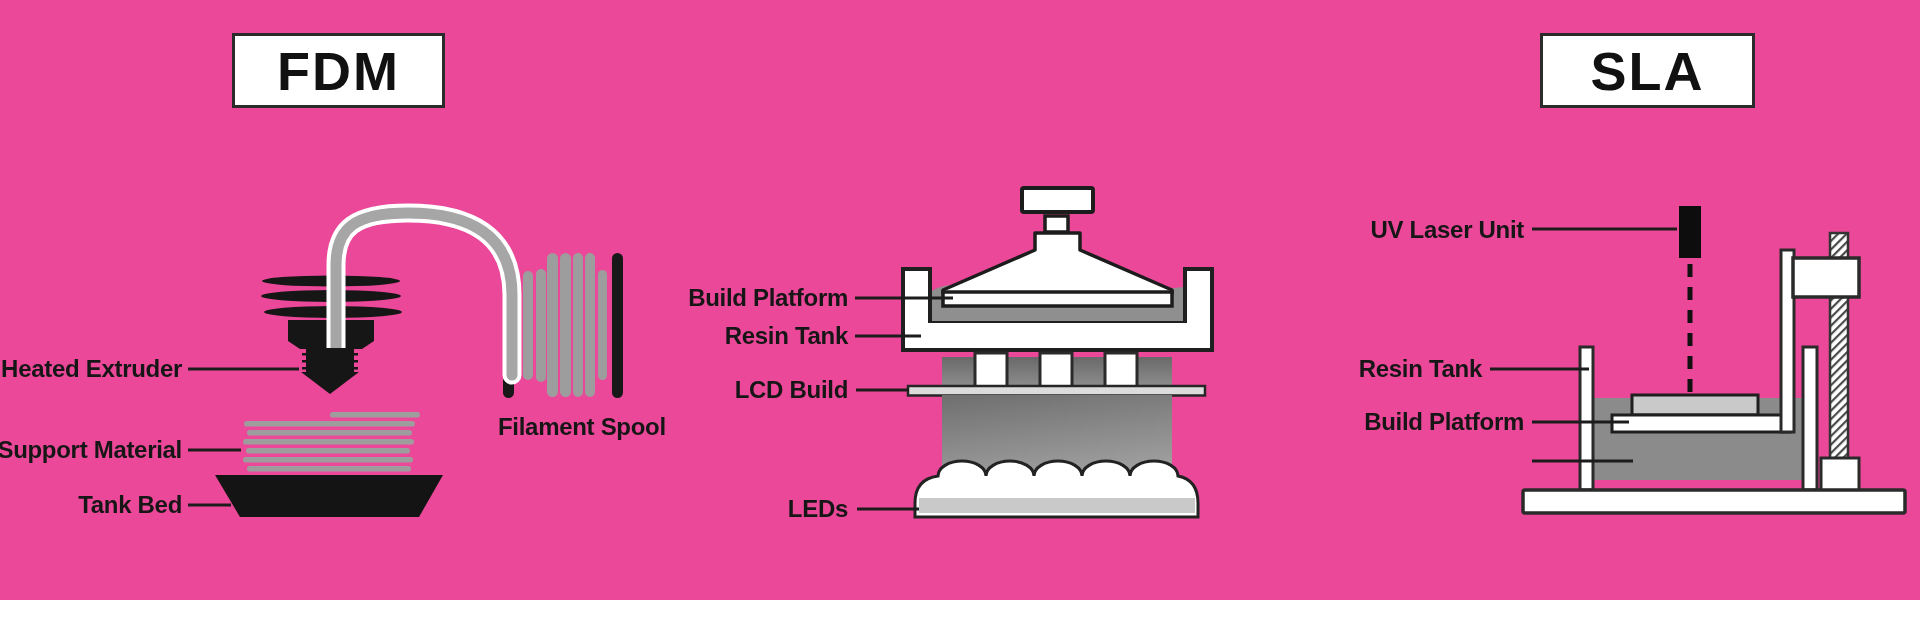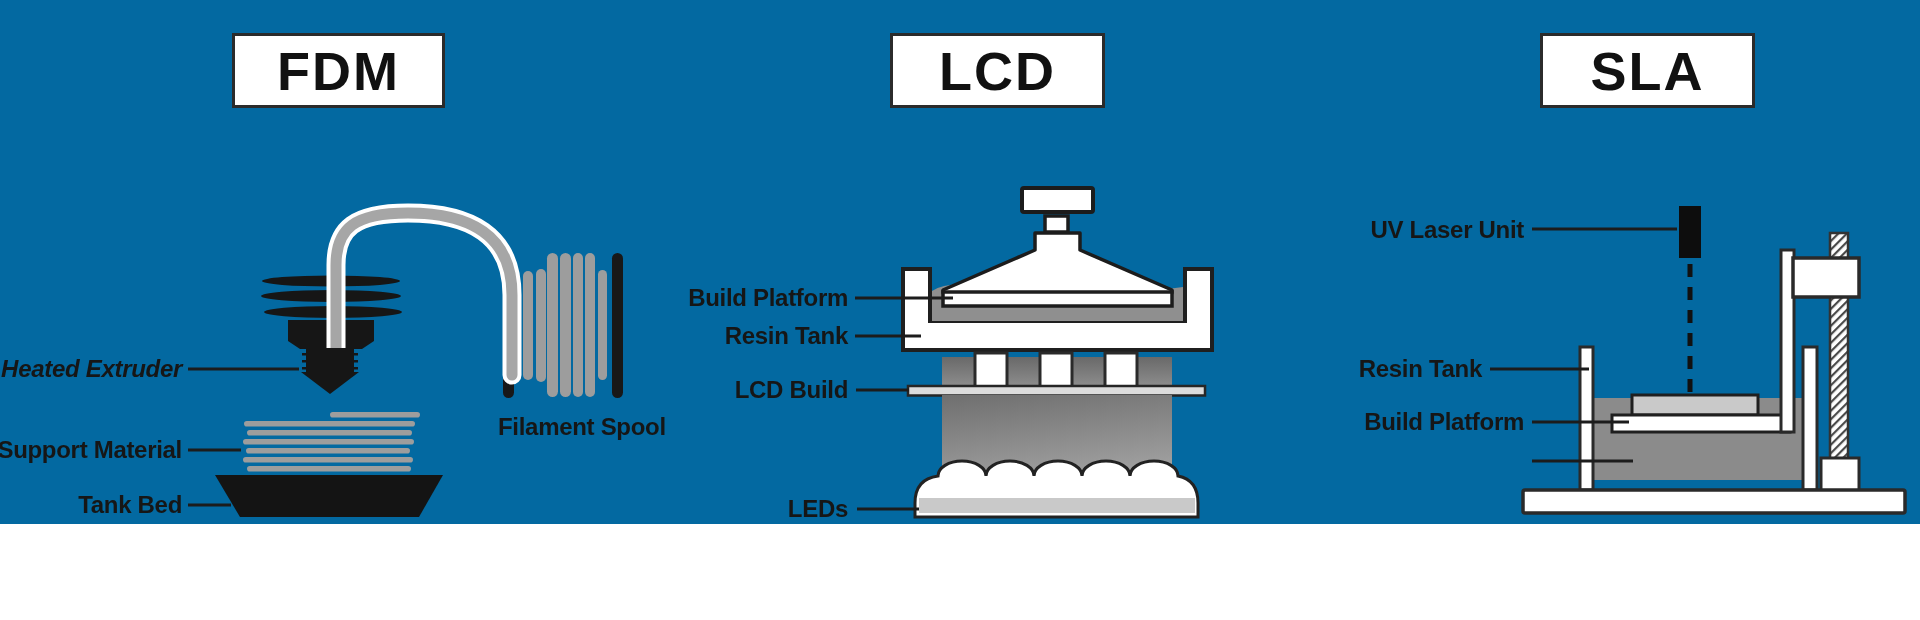--- a/index.html
+++ b/index.html
@@ -1,19 +1,19 @@
 <!DOCTYPE html>
 <html><head>
 <meta charset="utf-8">
 <style>
   html,body{margin:0;padding:0;background:#ffffff;}
   .canvas{
     position:relative;
-    width:1920px;height:524px;
-    background:#0369a1;
+    width:1920px;height:600px;
+    background:#ec4899;
     font-family:"Liberation Sans", sans-serif;
     overflow:hidden;
   }
   .diagram-svg{position:absolute;left:0;top:0;width:1920px;height:620px;}
   .title-box{
     position:absolute;
     height:69px;
     border:3px solid #2b2b2b;
     background:#ffffff;
     display:flex;align-items:center;justify-content:center;
@@ -170,28 +170,25 @@
       <line x1="1532" y1="229" x2="1677" y2="229"></line>
       <line x1="1490" y1="369" x2="1589" y2="369"></line>
       <line x1="1532" y1="422" x2="1629" y2="422"></line>
       <line x1="1532" y1="461" x2="1633" y2="461"></line>
     </g>
   </svg>
 
   <div class="title-box" style="left:232px;top:33px;width:207px;">
     <span>FDM</span>
   </div>
-  <div class="title-box" style="left:890px;top:33px;width:209px;">
-    <span>LCD</span>
-  </div>
   <div class="title-box" style="left:1540px;top:33px;width:209px;text-align:center;">
     <span>SLA</span>
   </div>
 
-  <div class="part-label" style="right:1738px;top:356px;font-style:italic;">Heated Extruder</div>
+  <div class="part-label" style="right:1738px;top:356px;">Heated Extruder</div>
   <div class="part-label" style="right:1738px;top:437px;">Support Material</div>
   <div class="part-label" style="right:1738px;top:492px;">Tank Bed</div>
   <div class="part-label left-anchor" style="left:498px;top:414px;">Filament Spool</div>
 
   <div class="part-label" style="right:1072px;top:285px;">Build Platform</div>
   <div class="part-label" style="right:1072px;top:323px;">Resin Tank</div>
   <div class="part-label" style="right:1072px;top:377px;">LCD Build</div>
   <div class="part-label" style="right:1072px;top:496px;">LEDs</div>
 
   <div class="part-label" style="right:396px;top:217px;">UV Laser Unit</div>

